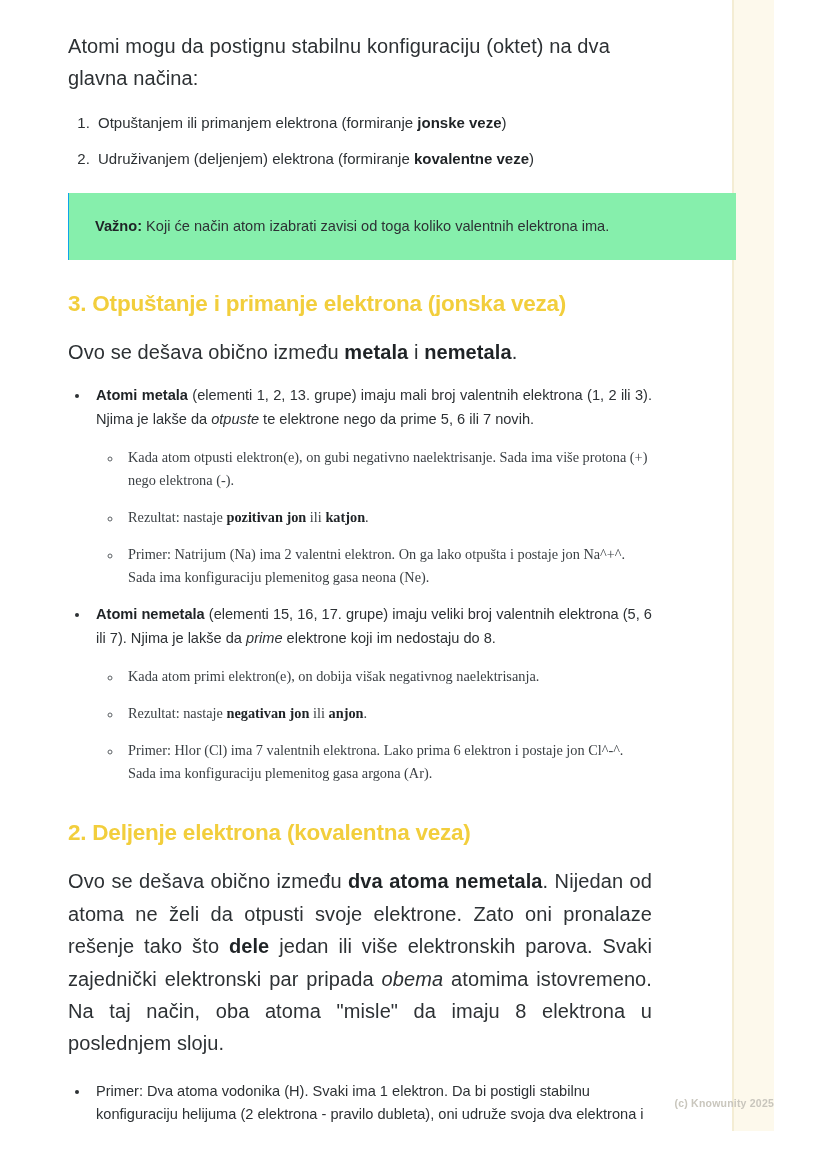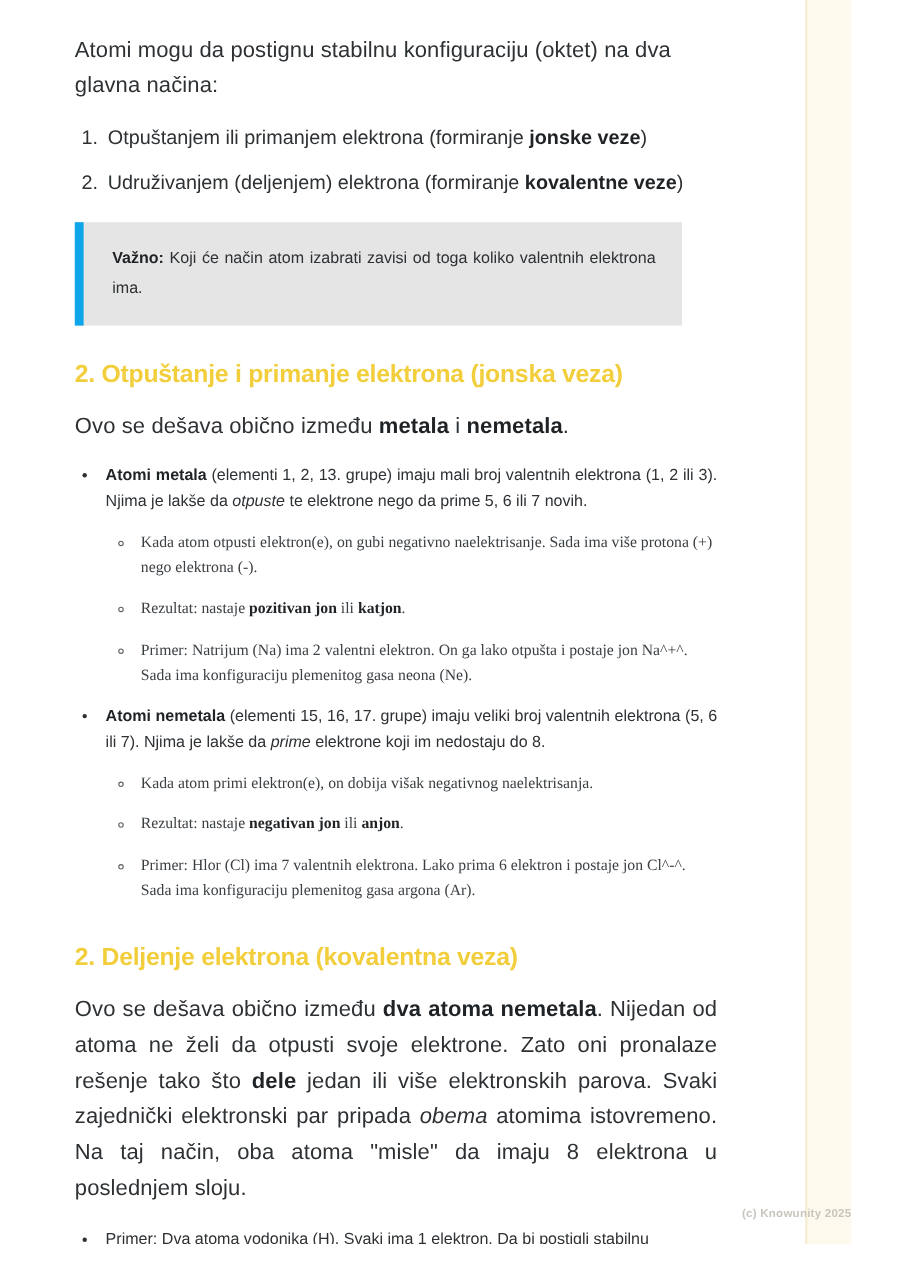--- a/index.html
+++ b/index.html
@@ -58,35 +58,35 @@
   b, strong { font-weight: 700; color: #1f2326; }
   i, em { font-style: italic; }
 
   
   ol.num-list {
     margin: 10px 0 22px 0;
     padding-left: 26px;
     list-style-position: outside;
   }
   ol.num-list > li {
-    font-size: 18px;
+    font-size: 15px;
     line-height: 1.6;
     color: #2d3134;
     margin-bottom: 12px;
     padding-left: 4px;
   }
   ol.num-list > li::marker { color: #2d3134; }
 
   
   .callout {
-    background: #e5e5e5;
-    border-left: 8px solid #0ea5e9;
+    background: #86efac;
+    border-left: 1px solid #0ea5e9;
     padding: 20px 24px 20px 26px;
     margin: 0 0 30px 0;
-    width: 552px;
+    width: 668px;
     box-sizing: border-box;
   }
   .callout p {
     margin: 0;
     font-size: 14.6px;
     line-height: 1.85;
     color: #2d3134;
     text-align: justify;
   }
 
@@ -178,21 +178,21 @@
 
     <ol class="num-list">
       <li><span>Otpuštanjem ili primanjem elektrona (formiranje </span><b>jonske veze</b><span>)</span></li>
       <li><span>Udruživanjem (deljenjem) elektrona (formiranje </span><b>kovalentne veze</b><span>)</span></li>
     </ol>
 
     <div class="callout">
       <p><b>Važno:</b><span> Koji će način atom izabrati zavisi od toga koliko valentnih elektrona ima.</span></p>
     </div>
 
-    <h2 class="section-title">2. Otpuštanje i primanje elektrona (jonska veza)</h2>
+    <h2 class="section-title">3. Otpuštanje i primanje elektrona (jonska veza)</h2>
 
     <p class="para"><span>Ovo se dešava obično između </span><b>metala</b><span> i </span><b>nemetala</b><span>.</span></p>
 
     <ul class="bullets">
 
       <li><b>Atomi metala</b><span> (elementi 1, 2, 13. grupe) imaju mali broj valentnih elektrona (1, 2 ili 3). Njima je lakše da </span><i>otpuste</i><span> te elektrone nego da prime 5, 6 ili 7 novih.</span>
 
         <ul class="sub-bullets">
           <li>Kada atom otpusti elektron(e), on gubi negativno naelektrisanje. Sada ima više protona (+) nego elektrona (-).</li>
           <li><span>Rezultat: nastaje </span><b>pozitivan jon</b><span> ili </span><b>katjon</b><span>.</span></li>

